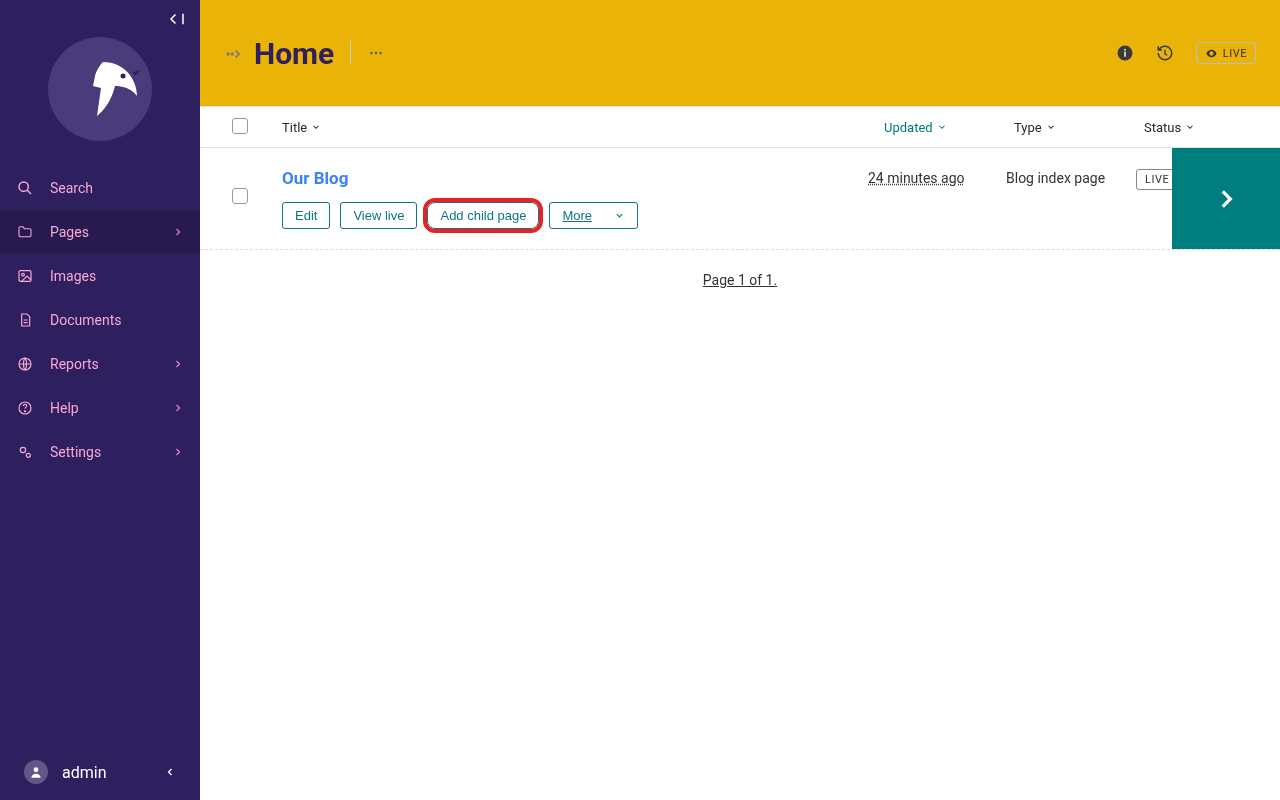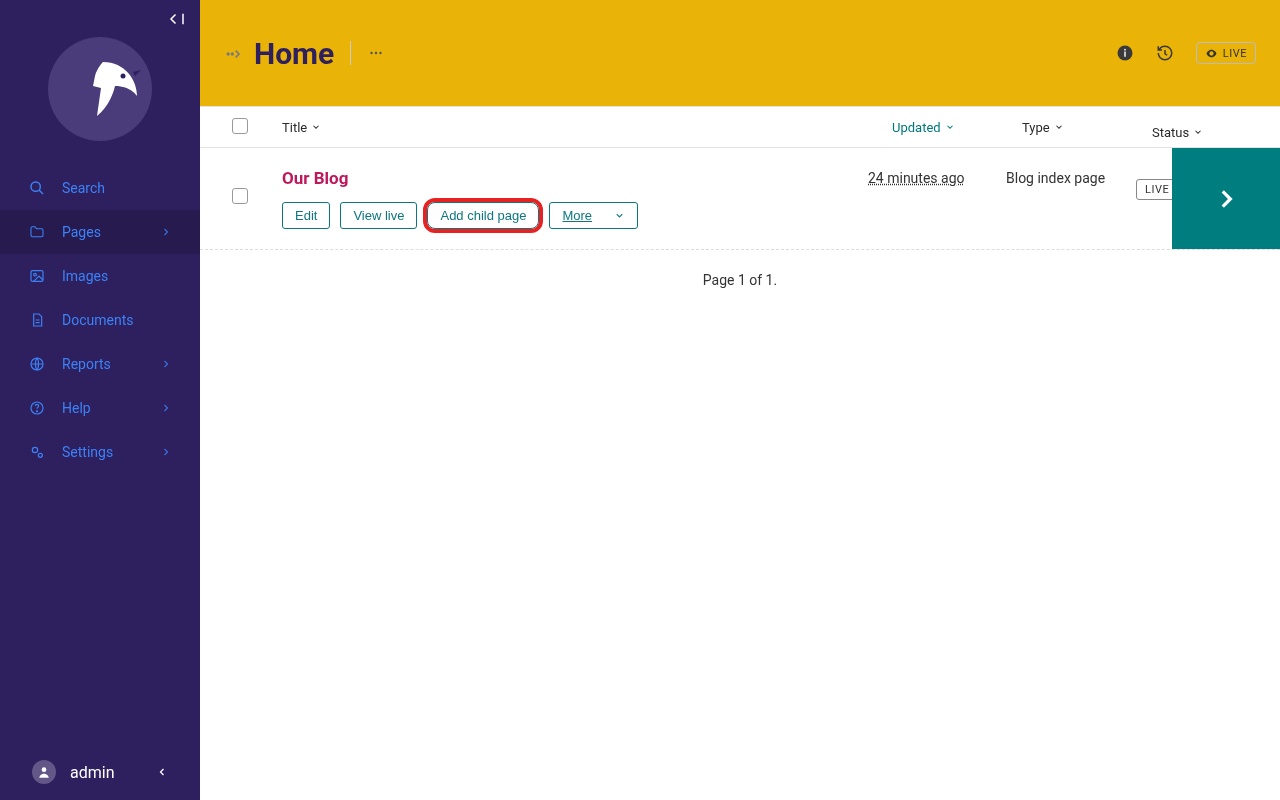--- a/index.html
+++ b/index.html
@@ -5,68 +5,68 @@
   * { box-sizing: border-box; margin: 0; padding: 0; }
   body { font-family: -apple-system, BlinkMacSystemFont, "Segoe UI", Roboto, Helvetica, Arial, sans-serif; background: #f4f4f4; width: 1280px; height: 800px; overflow: hidden; display: flex; }
   
   
   .sidebar { width: 200px; background: #2e1f5e; color: #fff; display: flex; flex-direction: column; flex-shrink:0; }
   .collapse-row { display:flex; justify-content:flex-end; padding: 10px 14px 0 0; }
   .collapse-icon { color:#fff; font-size:16px; }
   .logo-wrap { text-align:center; padding: 6px 0 18px; }
   .logo { width:110px; height:110px; display:inline-block; }
   .nav { list-style:none; flex:1; }
-  .nav-item { display:flex; align-items:center; padding: 0 28px; height:44px; font-size:14px; color:#3b82f6; cursor:pointer; }
+  .nav-item { display:flex; align-items:center; padding: 0 16px; height:44px; font-size:14px; color:#f9a8d4; cursor:pointer; }
   .nav-item .nicon { width:18px; height:18px; margin-right:16px; display:flex; align-items:center; justify-content:center; }
   .nav-item .chev { margin-left:auto; opacity:.8; }
   .nav-item.active { background:#261a4f; }
-  .user-row { display:flex; align-items:center; padding: 0 32px; height:56px; }
+  .user-row { display:flex; align-items:center; padding: 0 24px; height:56px; }
   .avatar { width:24px; height:24px; border-radius:50%; background: rgba(255,255,255,.25); display:flex; align-items:center; justify-content:center; margin-right:14px;}
   .user-row .chev { margin-left:auto; transform: rotate(180deg); }
 
   
   .main { flex:1; display:flex; flex-direction:column; background:#fff; }
   .page-header { height:106px; background:#eab308; display:flex; align-items:center; padding: 0 24px; position:relative; }
   .bc-icon { color:#7a7a7a; margin-right:10px; margin-top:2px; }
   .title { font-size:30px; font-weight:700; color:#2e1f5e; }
   .divider { width:1px; height:24px; background:#ccc; margin: 0 16px; }
   .dots-btn { color:#555; cursor:pointer; }
   .header-right { position:absolute; right:24px; top:0; bottom:0; display:flex; align-items:center; gap:22px; }
   .hicon { color:#3a3a3a; cursor:pointer; }
   .live-pill { border:1px solid #bdbdbd; border-radius:4px; padding:4px 8px 3px; display:flex; align-items:center; gap:5px; font-size:11px; letter-spacing:.5px; color:#333; cursor:pointer; }
 
   
-  .table-head { display:flex; align-items:center; border-top:1px solid #e3e3e3; border-bottom:1px solid #e3e3e3; height:42px; padding: 0 8px 0 32px; background:#fff; font-size:13px; color:#2a2a2a; }
+  .table-head { display:flex; align-items:center; border-top:1px solid #e3e3e3; border-bottom:1px solid #e3e3e3; height:42px; padding: 0 16px 0 32px; background:#fff; font-size:13px; color:#2a2a2a; }
   .col-check { width:50px; }
   .chk { width:16px; height:16px; border:1px solid #999; border-radius:3px; display:inline-block; cursor:pointer;}
   .col-title { flex:1; }
   .col-upd { width:130px; }
   .col-type { width:130px; }
-  .col-status { width:120px;margin-top:10px; }
+  .col-status { width:120px; }
   .sort { cursor:pointer; display:inline-flex; align-items:center; gap:4px; }
   .sort.teal { color:#00797b; }
   .caret-sm { width:10px; height:10px; }
 
   
   .row-wrap { position: relative; }
   .row { display:flex; padding: 20px 24px 20px 32px; border-bottom:1px dashed #ddd; }
   .row .col-title { flex:1; }
-  .row-title { font-size:17px; font-weight:700; color:#be185d; margin-bottom:14px; }
+  .row-title { font-size:17px; font-weight:700; color:#3b82f6; margin-bottom:14px; }
   .actions { display:flex; gap:10px; align-items:center; }
   .act-btn { border:1px solid #0d7680; color:#0d7680; background:#fff; border-radius:3px; padding:5px 12px; font-size:13px; cursor:pointer; }
   .act-btn.highlight { outline: 4px solid #e62222; border-radius:8px; outline-offset:0; }
   .more-btn { display:inline-flex; align-items:center; gap:22px;text-decoration:underline; }
   .row .col-upd { font-size:14px; color:#333; text-decoration: underline dotted; padding-top:2px; }
   .row .col-type { font-size:14px; color:#333; padding-top:2px;margin-left:8px; }
   .row .col-status { padding-top:0; }
   .badge-live { border:1px solid #888; border-radius:3px; padding:3px 8px; font-size:11px; letter-spacing:.5px; color:#333; display:inline-block; }
 
   .explore { position:absolute; top:0; right:0; bottom:1px; width:108px; background:#007d7e; display:flex; align-items:center; justify-content:center; cursor:pointer; }
 
-  .pager { text-align:center; font-size:14px; color:#333; padding: 22px 0; }
+  .pager { text-align:center; font-size:14px; color:#333; padding: 22px 0; text-decoration: underline; }
 
   svg { display:block; }
 </style>
 </head>
 <body>
 
 <div class="sidebar">
   <div class="collapse-row">
     <span class="collapse-icon">
       <svg width="18" height="18" viewBox="0 0 24 24" fill="none" stroke="currentColor" stroke-width="2">

